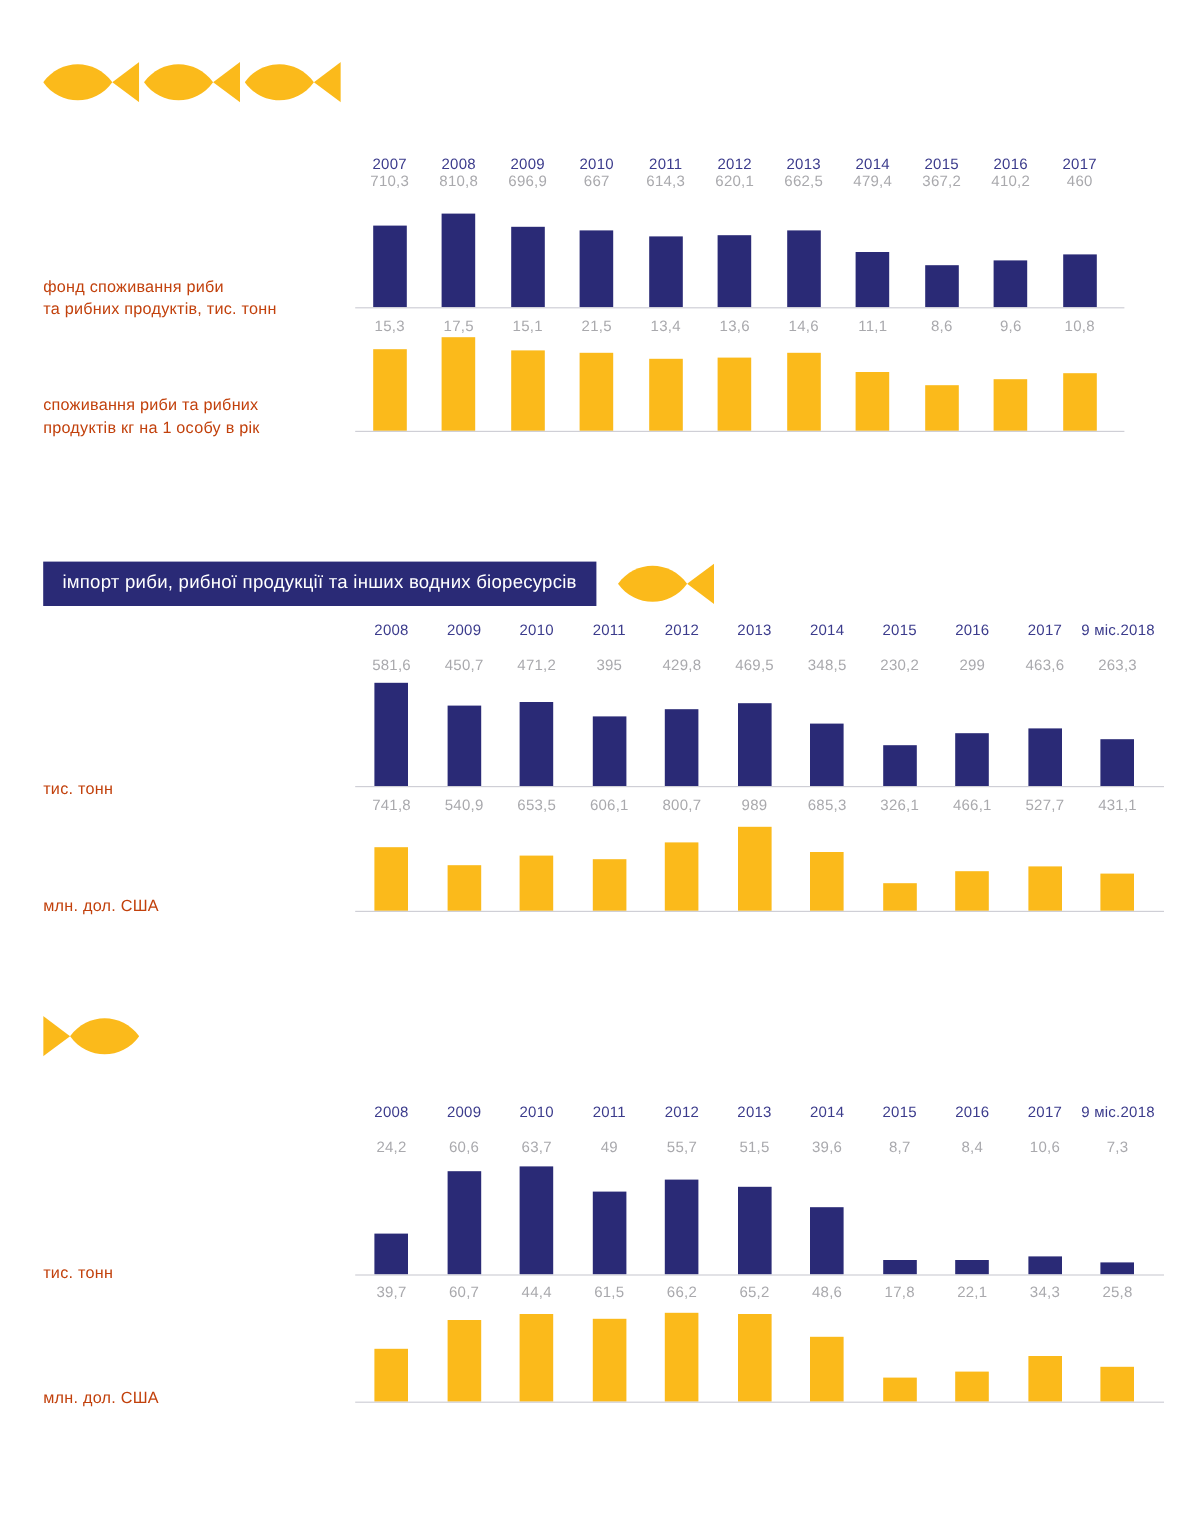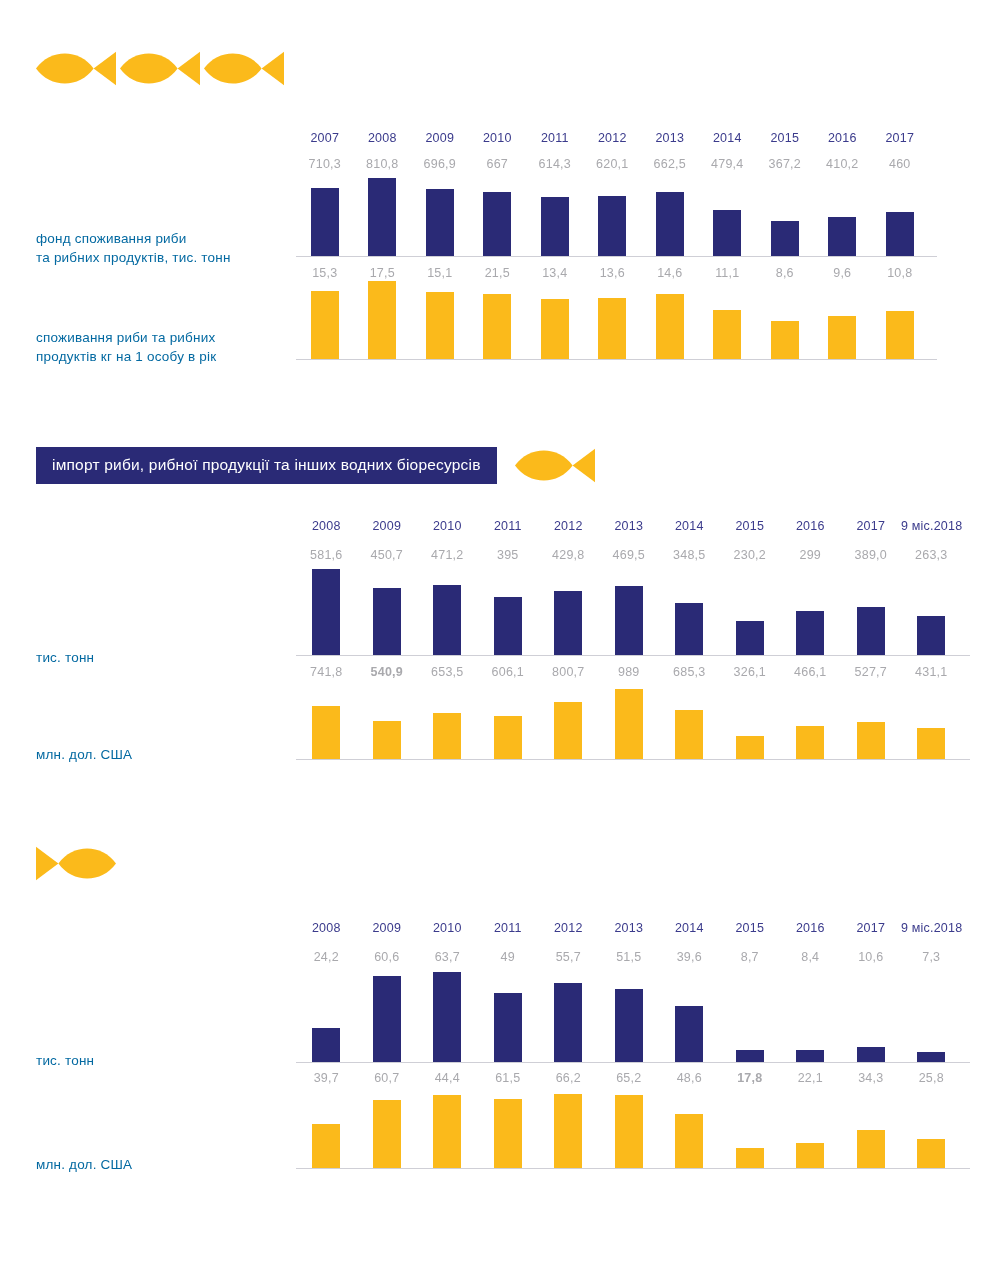--- a/index.html
+++ b/index.html
@@ -68,21 +68,21 @@
     align-items: flex-end;
   }
   .barcell { display: flex; justify-content: center; align-items: flex-end; }
   .bar { width: 28px; }
   .bar.navy   { background: #2A2A76; }
   .bar.yellow { background: #FBBA1B; }
 
   
   .caption {
     position: absolute;
-    color: #0369a1;
+    color: #c2410c;
     font-size: 13.5px;
     line-height: 19px;
     letter-spacing: .2px;
     white-space: pre-line;
   }
 </style>
 </head>
 <body>
 
 <div id="root">
@@ -119,21 +119,21 @@
         <div class="col" style="width:57.5px;"><span class="year">2009</span></div>
         <div class="col" style="width:57.5px;"><span class="year">2010</span></div>
         <div class="col" style="width:57.5px;"><span class="year">2011</span></div>
         <div class="col" style="width:57.5px;"><span class="year">2012</span></div>
         <div class="col" style="width:57.5px;"><span class="year">2013</span></div>
         <div class="col" style="width:57.5px;"><span class="year">2014</span></div>
         <div class="col" style="width:57.5px;"><span class="year">2015</span></div>
         <div class="col" style="width:57.5px;"><span class="year">2016</span></div>
         <div class="col" style="width:57.5px;"><span class="year">2017</span></div>
       </div>
-      <div class="cols" style="left:296px;top:154px;width:632.5px;">
+      <div class="cols" style="left:296px;top:142px;width:632.5px;">
         <div class="col" style="width:57.5px;"><span class="val">710,3</span></div>
         <div class="col" style="width:57.5px;"><span class="val">810,8</span></div>
         <div class="col" style="width:57.5px;"><span class="val">696,9</span></div>
         <div class="col" style="width:57.5px;"><span class="val">667</span></div>
         <div class="col" style="width:57.5px;"><span class="val">614,3</span></div>
         <div class="col" style="width:57.5px;"><span class="val">620,1</span></div>
         <div class="col" style="width:57.5px;"><span class="val">662,5</span></div>
         <div class="col" style="width:57.5px;"><span class="val">479,4</span></div>
         <div class="col" style="width:57.5px;"><span class="val">367,2</span></div>
         <div class="col" style="width:57.5px;"><span class="val">410,2</span></div>
@@ -219,21 +219,21 @@
         <div class="barcell" style="width:57.5px;height:78px;">
           <div class="bar yellow" style="height:43px;"></div>
         </div>
         <div class="barcell" style="width:57.5px;height:78px;">
           <div class="bar yellow" style="height:48px;"></div>
         </div>
       </div>
       <div class="axis" style="left:296px;top:359px;width:640.5px;"></div>
     </div>
     <div class="section">
-      <div class="banner-row" style="left:36px;top:447px;align-items:center;">
+      <div class="banner-row" style="left:36px;top:468px;align-items:center;">
         <div class="banner">імпорт риби, рибної продукції та інших водних біоресурсів</div>
         <div class="fish-group">
           <svg class="fish" width="80" height="37" viewBox="0 0 100 46" aria-hidden="true">
             <g fill="#FBBA1B">
               <path d="M0 23 C 18 -2, 54 -2, 72 23 C 54 48, 18 48, 0 23 Z"></path>
               <path d="M72 23 L 100 2 L 100 44 Z"></path>
             </g>
           </svg>
         </div>
       </div>
@@ -255,21 +255,21 @@
       <div class="cols" style="left:296px;top:545px;width:665.5px;">
         <div class="col" style="width:60.5px;"><span class="val">581,6</span></div>
         <div class="col" style="width:60.5px;"><span class="val">450,7</span></div>
         <div class="col" style="width:60.5px;"><span class="val">471,2</span></div>
         <div class="col" style="width:60.5px;"><span class="val">395</span></div>
         <div class="col" style="width:60.5px;"><span class="val">429,8</span></div>
         <div class="col" style="width:60.5px;"><span class="val">469,5</span></div>
         <div class="col" style="width:60.5px;"><span class="val">348,5</span></div>
         <div class="col" style="width:60.5px;"><span class="val">230,2</span></div>
         <div class="col" style="width:60.5px;"><span class="val">299</span></div>
-        <div class="col" style="width:60.5px;"><span class="val">389,0</span></div>
+        <div class="col" style="width:60.5px;"><span class="val">463,6</span></div>
         <div class="col" style="width:60.5px;"><span class="val">263,3</span></div>
       </div>
       <div class="bars" style="left:296px;top:569px;height:86px;width:665.5px;">
         <div class="barcell" style="width:60.5px;height:86px;">
           <div class="bar navy" style="height:86px;"></div>
         </div>
         <div class="barcell" style="width:60.5px;height:86px;">
           <div class="bar navy" style="height:67px;"></div>
         </div>
         <div class="barcell" style="width:60.5px;height:86px;">
@@ -296,21 +296,21 @@
         <div class="barcell" style="width:60.5px;height:86px;">
           <div class="bar navy" style="height:48px;"></div>
         </div>
         <div class="barcell" style="width:60.5px;height:86px;">
           <div class="bar navy" style="height:39px;"></div>
         </div>
       </div>
       <div class="axis" style="left:296px;top:655px;width:673.5px;"></div>
       <div class="cols" style="left:296px;top:662px;width:665.5px;">
         <div class="col" style="width:60.5px;"><span class="val">741,8</span></div>
-        <div class="col" style="width:60.5px;font-weight:bold;"><span class="val">540,9</span></div>
+        <div class="col" style="width:60.5px;"><span class="val">540,9</span></div>
         <div class="col" style="width:60.5px;"><span class="val">653,5</span></div>
         <div class="col" style="width:60.5px;"><span class="val">606,1</span></div>
         <div class="col" style="width:60.5px;"><span class="val">800,7</span></div>
         <div class="col" style="width:60.5px;"><span class="val">989</span></div>
         <div class="col" style="width:60.5px;"><span class="val">685,3</span></div>
         <div class="col" style="width:60.5px;"><span class="val">326,1</span></div>
         <div class="col" style="width:60.5px;"><span class="val">466,1</span></div>
         <div class="col" style="width:60.5px;"><span class="val">527,7</span></div>
         <div class="col" style="width:60.5px;"><span class="val">431,1</span></div>
       </div>
@@ -427,21 +427,21 @@
       </div>
       <div class="axis" style="left:296px;top:1062px;width:673.5px;"></div>
       <div class="cols" style="left:296px;top:1068px;width:665.5px;">
         <div class="col" style="width:60.5px;"><span class="val">39,7</span></div>
         <div class="col" style="width:60.5px;"><span class="val">60,7</span></div>
         <div class="col" style="width:60.5px;"><span class="val">44,4</span></div>
         <div class="col" style="width:60.5px;"><span class="val">61,5</span></div>
         <div class="col" style="width:60.5px;"><span class="val">66,2</span></div>
         <div class="col" style="width:60.5px;"><span class="val">65,2</span></div>
         <div class="col" style="width:60.5px;"><span class="val">48,6</span></div>
-        <div class="col" style="width:60.5px;font-weight:bold;"><span class="val">17,8</span></div>
+        <div class="col" style="width:60.5px;"><span class="val">17,8</span></div>
         <div class="col" style="width:60.5px;"><span class="val">22,1</span></div>
         <div class="col" style="width:60.5px;"><span class="val">34,3</span></div>
         <div class="col" style="width:60.5px;"><span class="val">25,8</span></div>
       </div>
       <div class="bars" style="left:296px;top:1094px;height:74px;width:665.5px;">
         <div class="barcell" style="width:60.5px;height:74px;">
           <div class="bar yellow" style="height:44px;"></div>
         </div>
         <div class="barcell" style="width:60.5px;height:74px;">
           <div class="bar yellow" style="height:68px;"></div>

